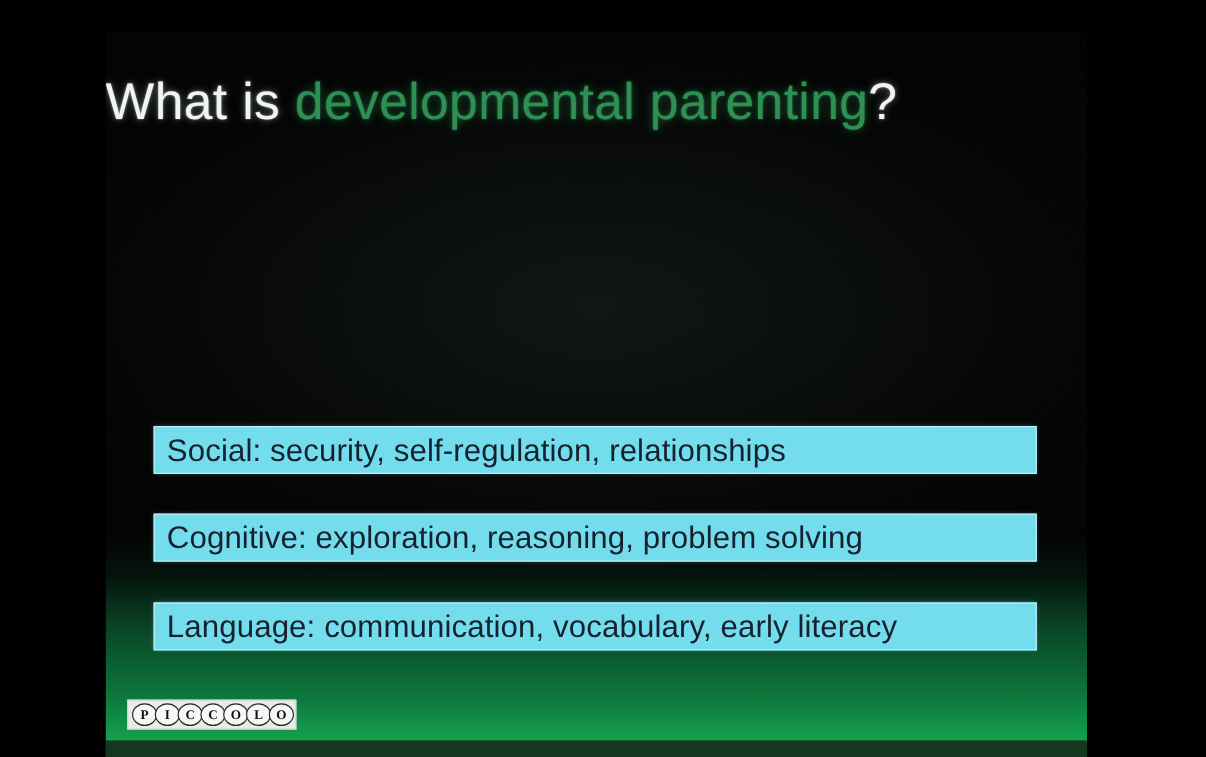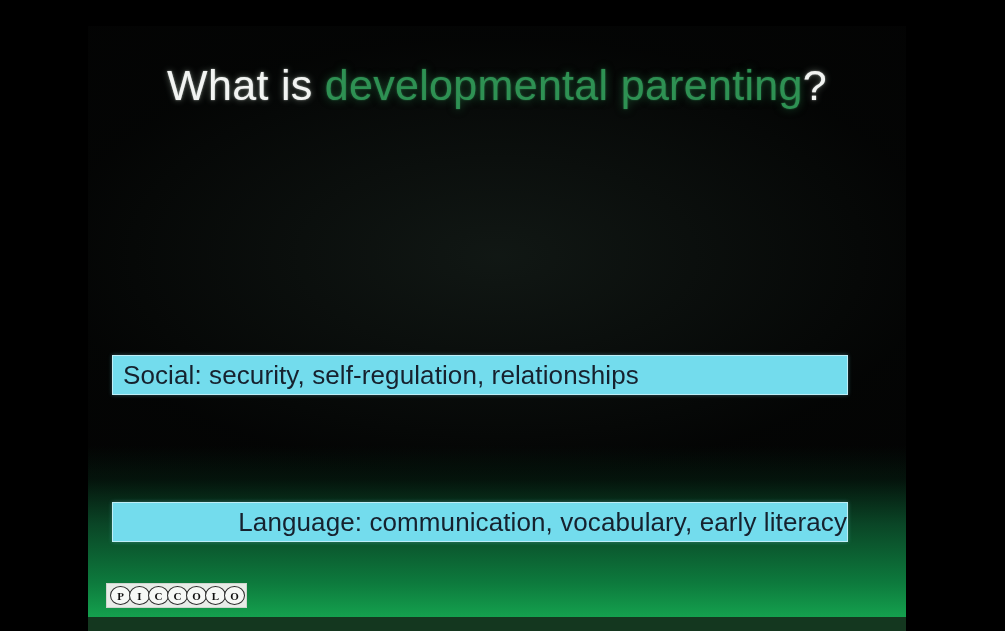--- a/index.html
+++ b/index.html
@@ -66,21 +66,20 @@
     height: 14px;
     background: #14371f;
   }
 
   
   #title {
     position: absolute;
     left: 0;
     top: 37px;
     width: 818px;
-    text-align: center;
     font-size: 43px;
     line-height: 1.05;
     font-weight: 400;
     letter-spacing: 0.3px;
     white-space: nowrap;
     color: #f2f4f2;
     text-shadow: 0 0 7px rgba(210,235,215,0.40), 0 0 2px rgba(255,255,255,0.55);
   }
   #title .hl {
     color: #2e9153;
@@ -99,41 +98,41 @@
     text-shadow: 0 0 6px rgba(205,230,212,0.35), 0 0 2px rgba(255,255,255,0.5);
   }
   #body-copy .hl {
     color: #2e9153;
     text-shadow: 0 0 7px rgba(46,145,83,0.5), 0 0 2px rgba(70,180,105,0.45);
   }
 
   
   .bar {
     position: absolute;
-    left: 24px;
+    left: 40px;
     width: 736px;
     height: 40px;
     background: #73dced;
     border: 1px solid #bfeef7;
     box-sizing: border-box;
     box-shadow: 0 0 4px rgba(120,220,240,0.35);
     display: flex;
     align-items: center;
   }
   .bar-label {
     padding-left: 10px;
     font-size: 26px;
     line-height: 28px;
     white-space: nowrap;
     color: #16212e;
     letter-spacing: 0.1px;
   }
   #bar-social   { top: 329px; }
   #bar-cognitive{ top: 402px; }
-  #bar-language { top: 476px; justify-content: flex-end; }
+  #bar-language { top: 476px; }
 
   
   #piccolo-logo {
     position: absolute;
     left: 18px;
     bottom: 23px;
     display: flex;
     align-items: center;
     gap: 0px;
     padding: 2px 3px;
@@ -166,20 +165,23 @@
     <div id="green-band"></div>
     <div id="green-band-foot"></div>
 
     <div id="title"><span>What is </span><span class="hl">developmental parenting</span><span>?</span></div>
 
 
     <div class="bar" id="bar-social">
       <span class="bar-label">Social:  security, self-regulation, relationships</span>
     </div>
 
+    <div class="bar" id="bar-cognitive">
+      <span class="bar-label">Cognitive: exploration, reasoning, problem solving</span>
+    </div>
 
     <div class="bar" id="bar-language">
       <span class="bar-label">Language: communication, vocabulary, early literacy</span>
     </div>
 
     <div id="piccolo-logo">
       <span class="piccolo-letter">P</span>
       <span class="piccolo-letter">I</span>
       <span class="piccolo-letter">C</span>
       <span class="piccolo-letter">C</span>

